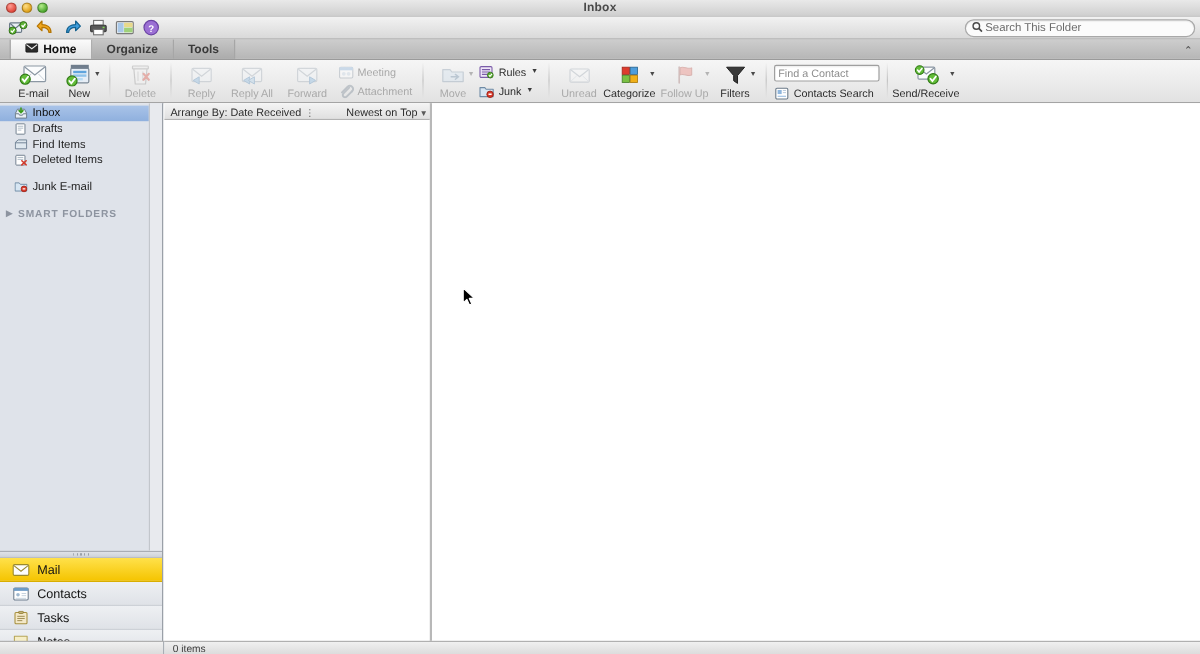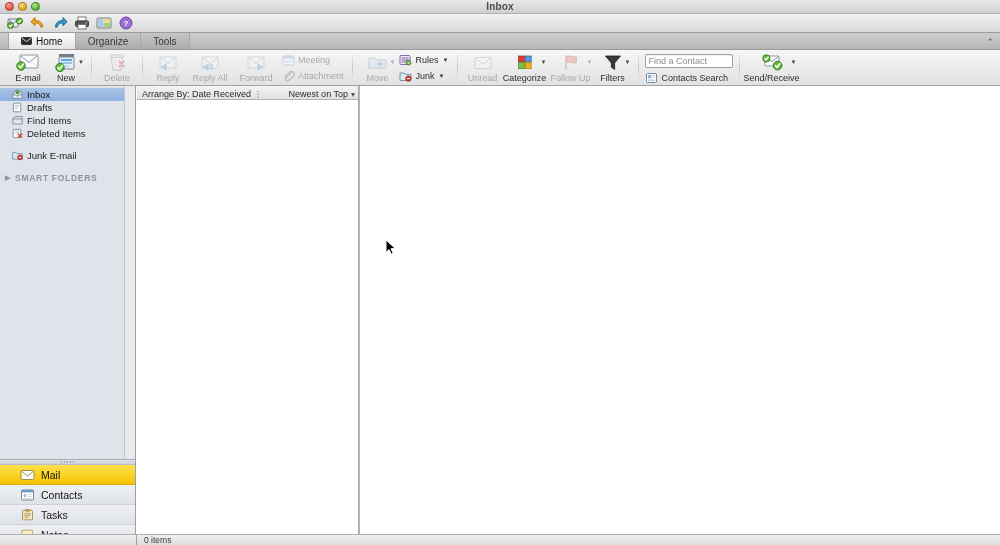--- a/index.html
+++ b/index.html
@@ -59,21 +59,21 @@
 
   
   .tabbar {
     position: absolute; left: 0; top: 33px; width: 1000px; height: 17px;
     background: linear-gradient(to bottom, #cdcdcd, #b6b6b6);
     border-bottom: 1px solid #9a9a9a;
     display: flex; align-items: flex-end;
   }
   .tab {
     height: 16px; padding: 0 12px; display: flex; align-items: center; gap: 4px;
-    font-size: 10px; font-weight: normal; color: #3a3a3a;
+    font-size: 10px; font-weight: bold; color: #3a3a3a;
     border-right: 1px solid #a6a6a6;
     background: linear-gradient(to bottom, #c6c6c6, #ababab);
   }
   .tab:first-child { border-left: 1px solid #a6a6a6; margin-left: 8px; }
   .tab.active {
     background: linear-gradient(to bottom, #fbfbfb, #e4e4e4);
     color: #111;
   }
   .tab-collapse {
     position: absolute; right: 6px; bottom: 2px;
@@ -158,21 +158,21 @@
     background: #e8eaee; border-left: 1px solid #c2c6cc;
   }
   .sb-thumb {
     position: absolute; left: 2px; right: 2px; top: 2px; height: 0;
   }
 
   
   .modules { border-top: 1px solid #a9adb4; background: #e6e8ec; }
   .mod {
     height: 20px; display: flex; align-items: center; gap: 6px;
-    padding-left: 20px; font-size: 10.5px; color: #141414;
+    padding-left: 10px; font-size: 10.5px; color: #141414;
     border-bottom: 1px solid #cdd1d7;
     background: linear-gradient(to bottom, #eef0f3, #dfe2e7);
   }
   .mod.active {
     background: linear-gradient(to bottom, #ffe14b, #f5c400);
     border-bottom: 1px solid #d9ae00;
   }
   .mod .mi { width: 15px; height: 14px; flex: none; display: flex; align-items: center; justify-content: center; }
   .mod-grip {
     height: 5px; background: linear-gradient(to bottom, #dfe2e7, #cfd3d9);
@@ -283,20 +283,29 @@
         </svg>
       </div>
       <div class="tb-ico">
         <svg width="16" height="14" viewBox="0 0 16 14">
           <circle cx="8" cy="7" r="6" fill="#9b6fd4" stroke="#6a43a3" stroke-width="1"></circle>
           <text x="8" y="10.3" font-family="Liberation Sans, sans-serif" font-size="8" font-weight="bold" fill="#ffffff" text-anchor="middle">?</text>
         </svg>
       </div>
     </div>
 
+    <div class="searchbox">
+      <span class="mag">
+        <svg width="9" height="9" viewBox="0 0 9 9">
+          <circle cx="3.6" cy="3.6" r="2.7" fill="none" stroke="#4a4a4a" stroke-width="1.2"></circle>
+          <line x1="5.7" y1="5.7" x2="8.3" y2="8.3" stroke="#4a4a4a" stroke-width="1.4"></line>
+        </svg>
+      </span>
+      <span class="ph">Search This Folder</span>
+    </div>
   </div>
 
   <div class="tabbar">
     <div class="tab active">
       <span>
         <svg width="11" height="8" viewBox="0 0 11 8">
           <rect x=".5" y=".5" width="10" height="7" rx=".8" fill="#2b2b2b" stroke="#111" stroke-width=".7"></rect>
           <path d="M1 1.2 L5.5 4.6 L10 1.2" fill="none" stroke="#f0f0f0" stroke-width=".9"></path>
         </svg>
       </span>

